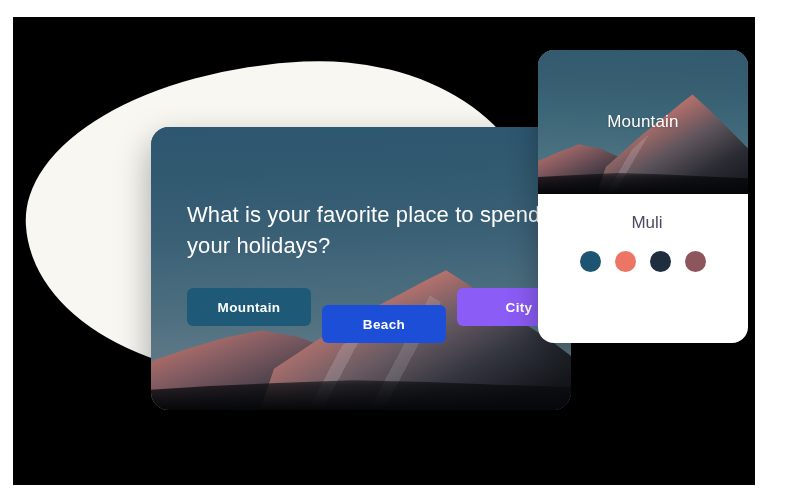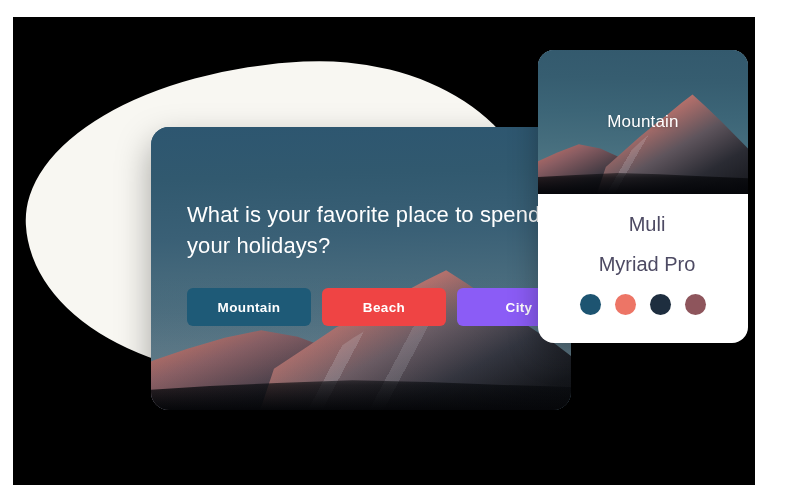--- a/index.html
+++ b/index.html
@@ -267,21 +267,21 @@
     z-index: 3;
     text-shadow: 0 1px 3px rgba(0,0,0,0.22);
   }
 
   #preview-body {
     padding-top: 20px;
     text-align: center;
   }
   .font-name {
     color: #4d4a63;
-    font-size: 20px;
+    font-size: 17px;
     font-weight: 400;
     line-height: 1;
     margin: 0 0 20px 8px;
   }
   #swatch-row {
     display: flex;
     justify-content: center;
     gap: 14px;
     margin-top: 6px;
   }
@@ -312,39 +312,38 @@
         <div class="photo-haze"></div>
       </div>
 
       <div id="survey-content">
         <p id="question-text">What is your favorite place to spend
 your holidays?</p>
       </div>
 
       <div id="answer-row">
         <button class="answer-btn" style="background: rgb(30, 90, 119); color: rgb(255, 255, 255);">Mountain</button>
-        <button class="answer-btn" style="background: #ef4444; color: rgb(255, 255, 255);">Beach</button>
+        <button class="answer-btn" style="background: #1d4ed8; color: rgb(255, 255, 255); margin-top: 17px;">Beach</button>
         <button class="answer-btn" style="background: #8b5cf6; color: rgb(255, 255, 255);">City</button>
       </div>
     </div>
 
     <div id="preview-card">
 
       <div id="preview-photo">
         <div class="sky-mini"></div>
         <div class="mini-ridge-left"></div>
         <div class="mini-ridge-main"></div>
         <div class="mini-snow"></div>
         <div class="mini-base"></div>
         <div id="preview-photo-label">Mountain</div>
       </div>
 
       <div id="preview-body">
         <p class="font-name" style="color: rgb(77, 74, 99);">Muli</p>
-        <p class="font-name" style="color: rgb(77, 74, 99);">Myriad Pro</p>
 
         <div id="swatch-row">
           <span class="swatch" style="background: rgb(29, 84, 113);"></span>
           <span class="swatch" style="background: rgb(237, 117, 102);"></span>
           <span class="swatch" style="background: rgb(30, 46, 63);"></span>
           <span class="swatch" style="background: rgb(142, 85, 92);"></span>
         </div>
       </div>
     </div>
 

